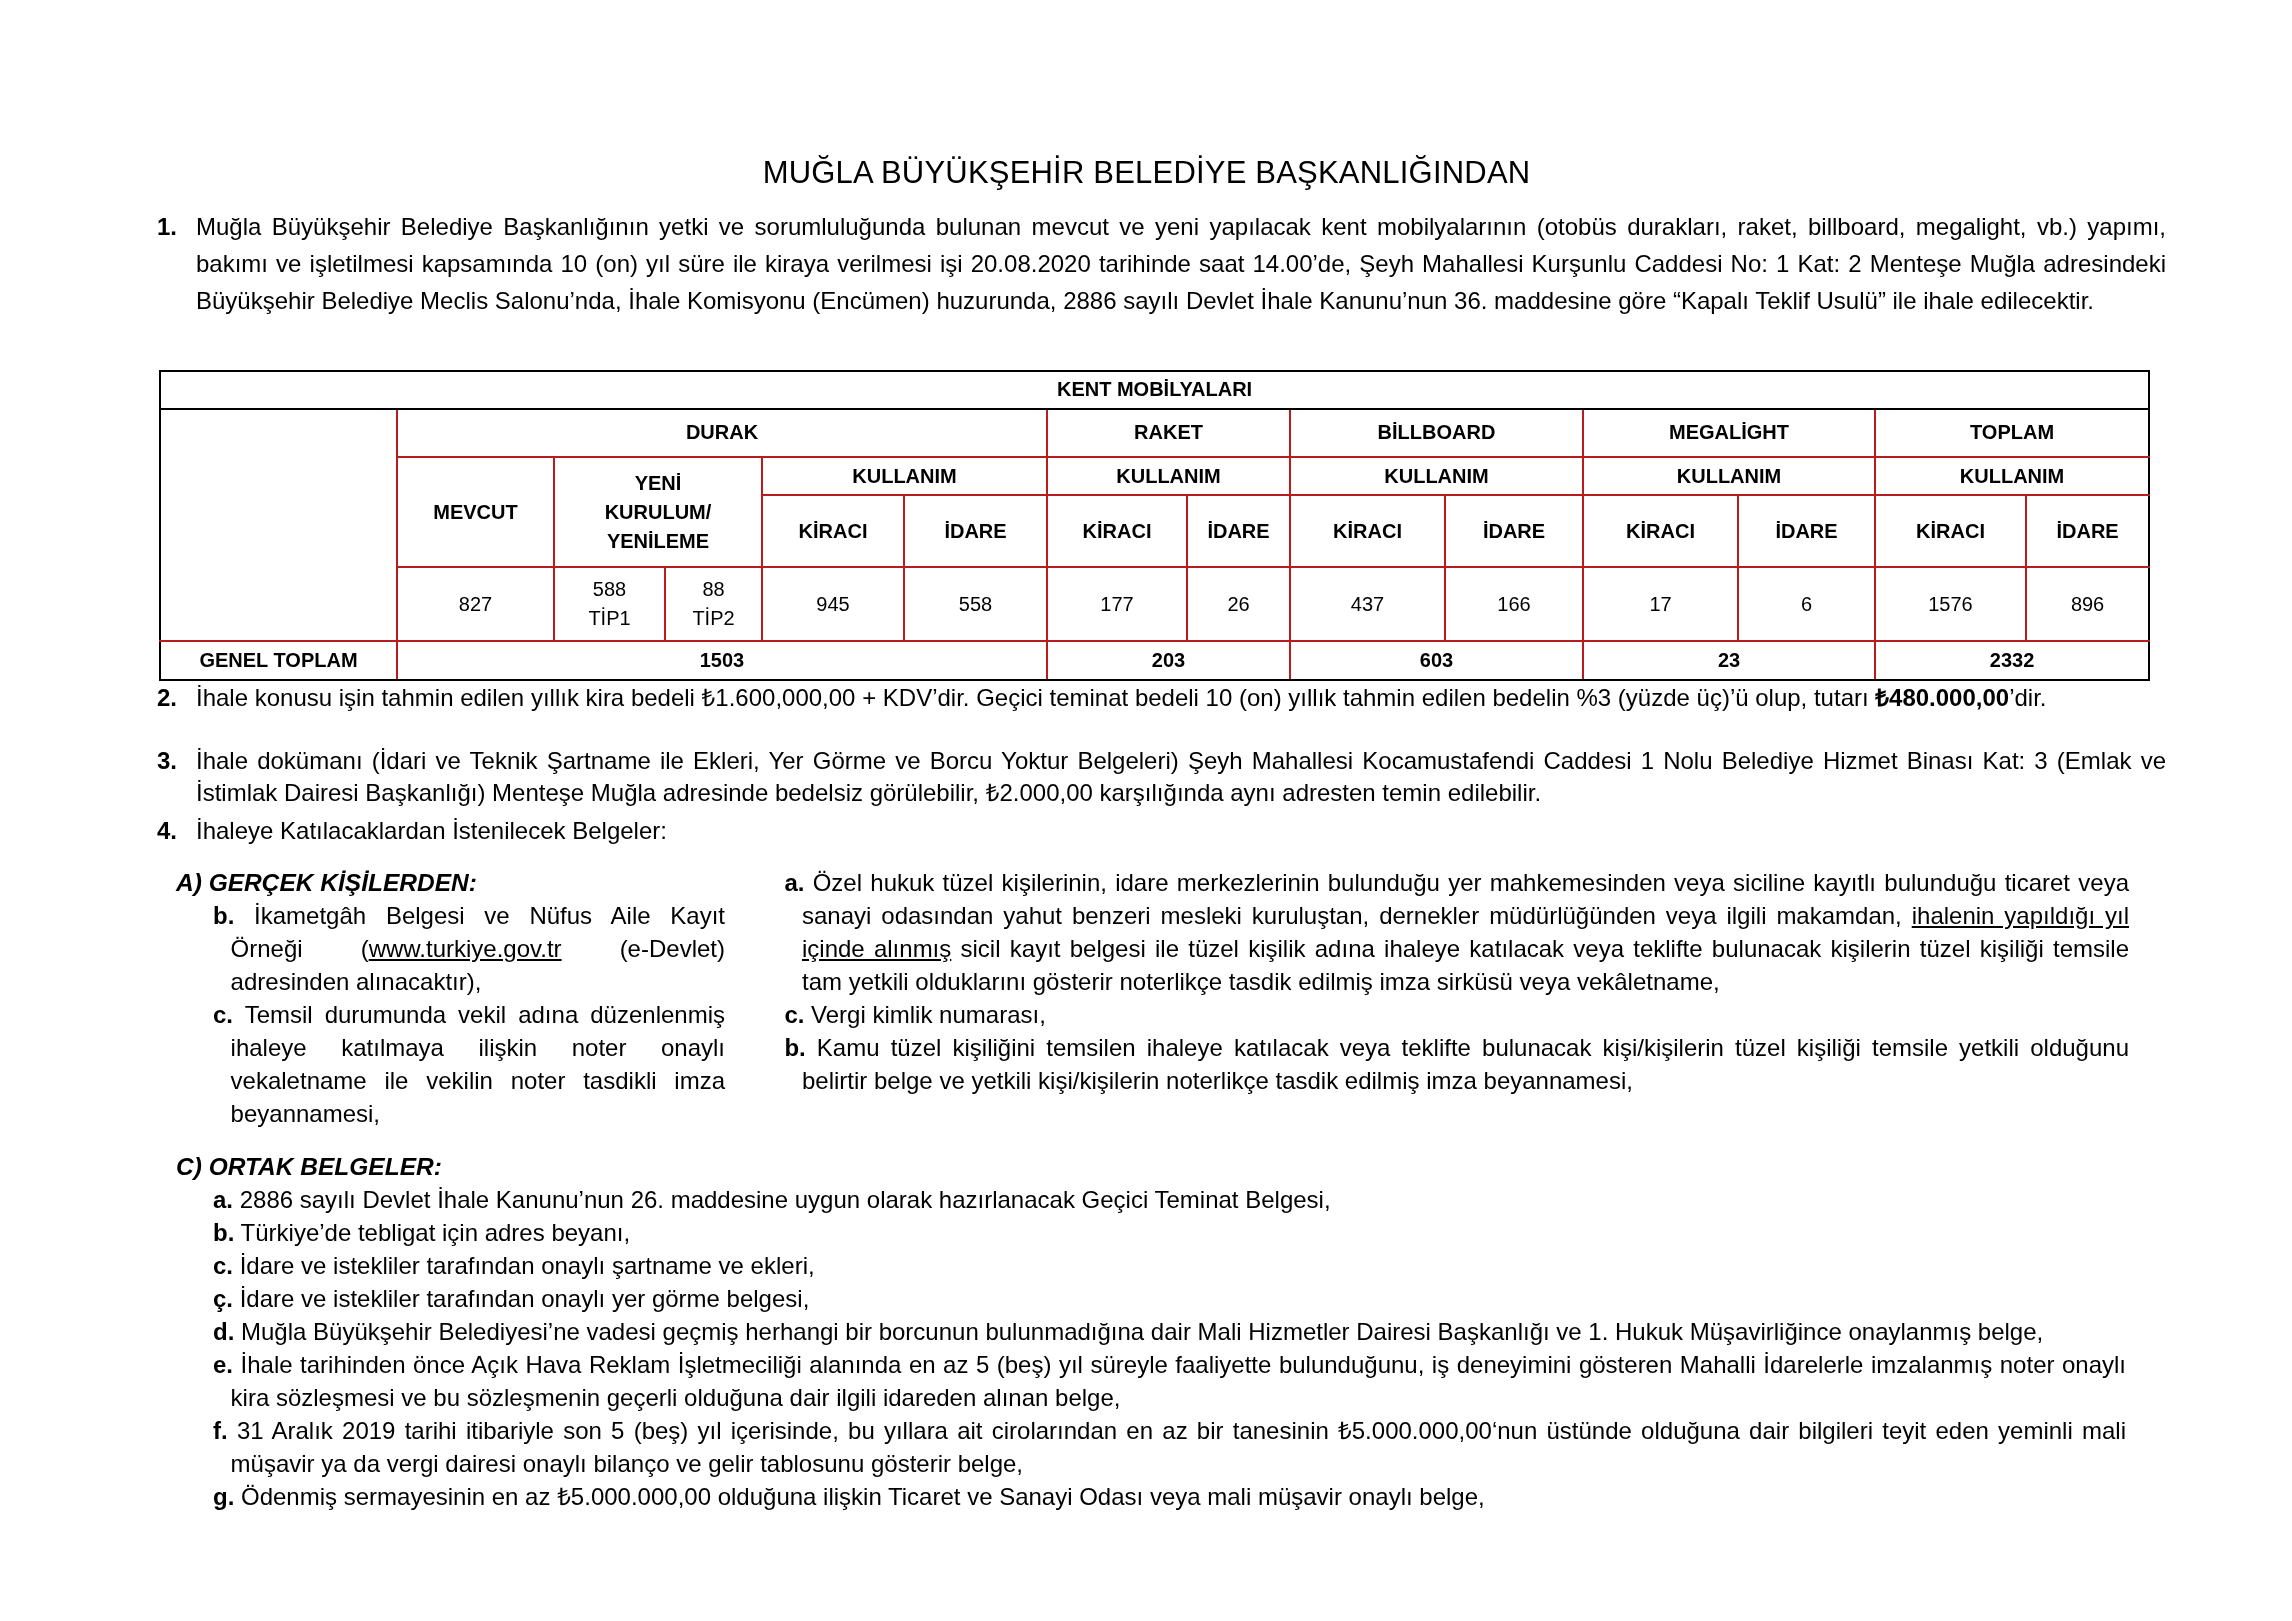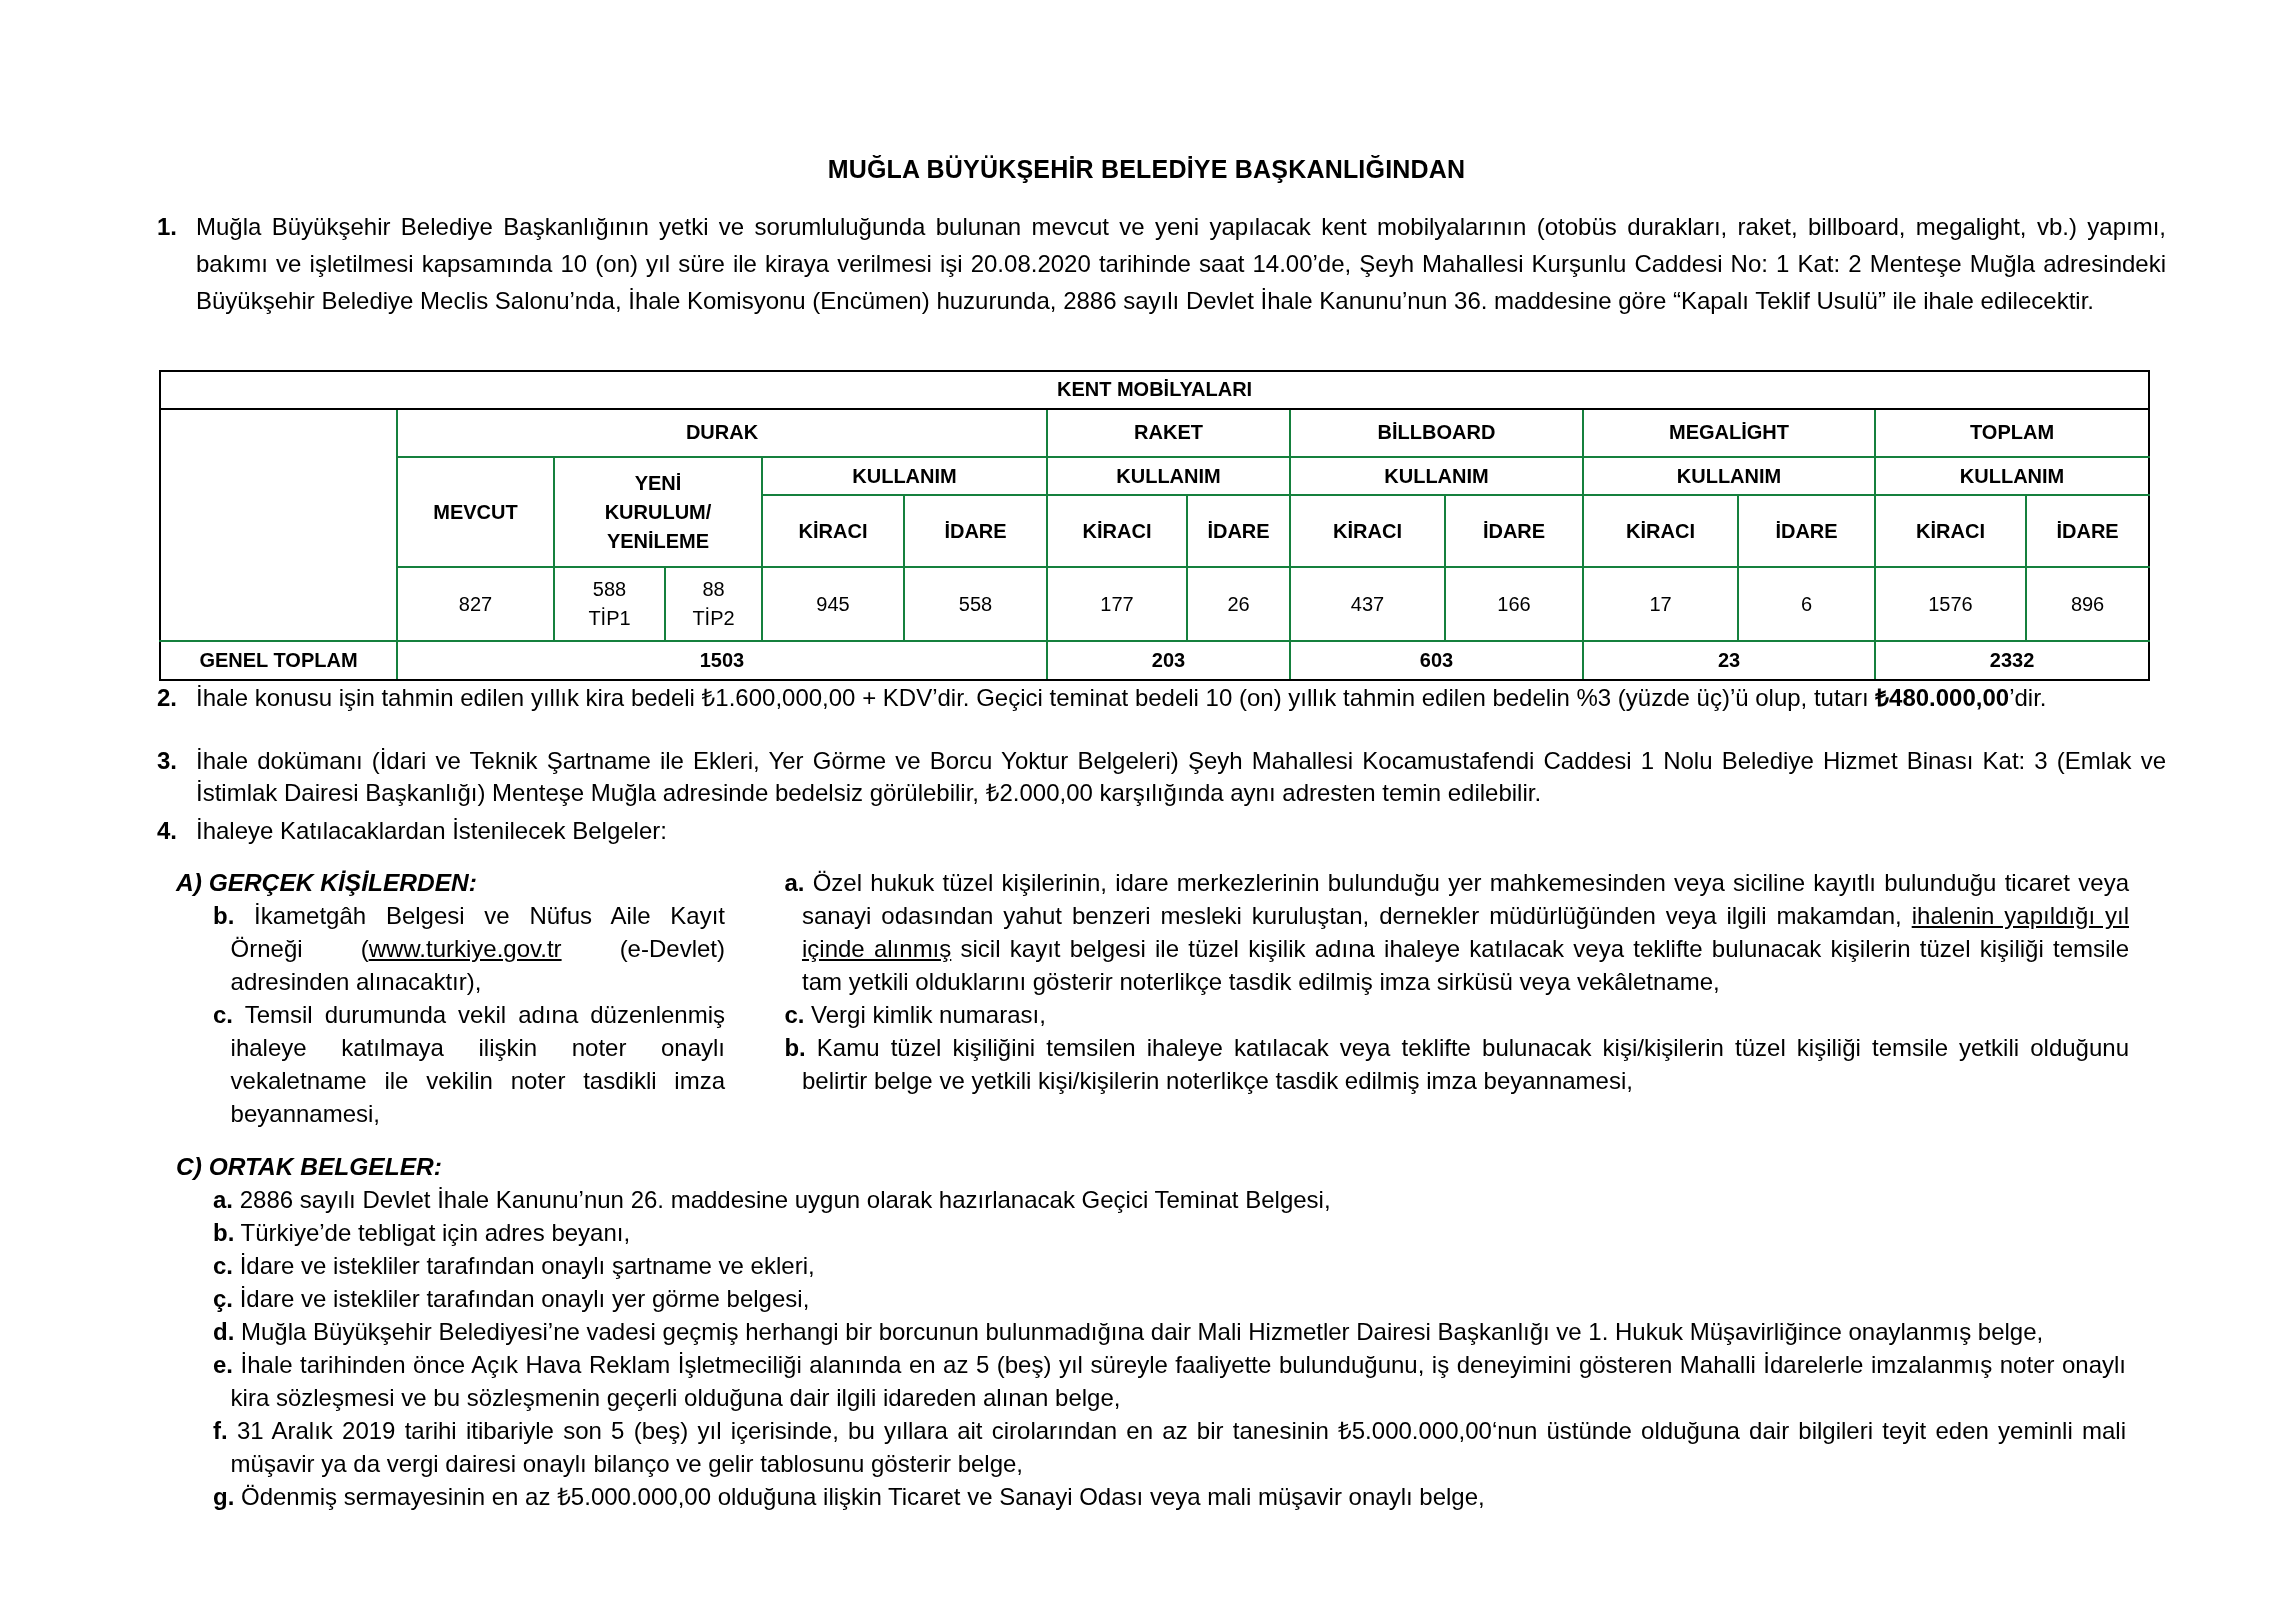--- a/index.html
+++ b/index.html
@@ -3,39 +3,39 @@
 <meta charset="utf-8">
 <style>
   html, body { margin: 0; padding: 0; background: #ffffff; }
   body {
     width: 2293px; height: 1621px; position: relative; overflow: hidden;
     font-family: "Liberation Sans", sans-serif; color: #000;
   }
   .page { position: absolute; left: 0; top: 0; width: 2293px; height: 1621px; }
   .title {
     position: absolute; left: 0; top: 155px; width: 2293px; text-align: center;
-    font-weight: bold; font-size: 25px; letter-spacing: 0.2px;
+    font-weight: normal; font-size: 31px; letter-spacing: 0.2px;
   }
   .para {
     position: absolute; left: 157px; width: 2009px; font-size: 24px; line-height: 37px;
     text-align: justify;
   }
   .para .num { position: absolute; left: 0; top: 0; font-weight: bold; }
   .para .body { margin-left: 39px; display: block; }
   .para .body.last-left { text-align-last: left; }
   b { font-weight: bold; }
   u { text-decoration: underline; }
 
   
   table.km {
     position: absolute; left: 159px; top: 370px; width: 1989px; height: 311px;
     border-collapse: collapse; font-size: 20px; table-layout: fixed;
   }
   table.km td {
-    border: 2px solid #15803d; text-align: center; vertical-align: middle; padding: 0;
+    border: 2px solid #b91c1c; text-align: center; vertical-align: middle; padding: 0;
     line-height: 29px;
   }
   table.km .hb { font-weight: bold; }
   table.km tr.r-title td { height: 35px; border-bottom: 2.9px solid #000; border-top: 2.9px solid #000; }
   table.km tr.r-cat td { height: 46px; }
   table.km tr.r-sub td { height: 35px; }
   table.km tr.r-sub2 td { height: 69px; }
   table.km tr.r-val td { height: 71px; font-weight: normal; border-top: 2.9px solid #000; }
   table.km tr.r-tot td { height: 36px; font-weight: bold; border-top: 2.9px solid #000; border-bottom: 2.9px solid #000; }
   table.km td.lft { border-left: 2.9px solid #000; }

